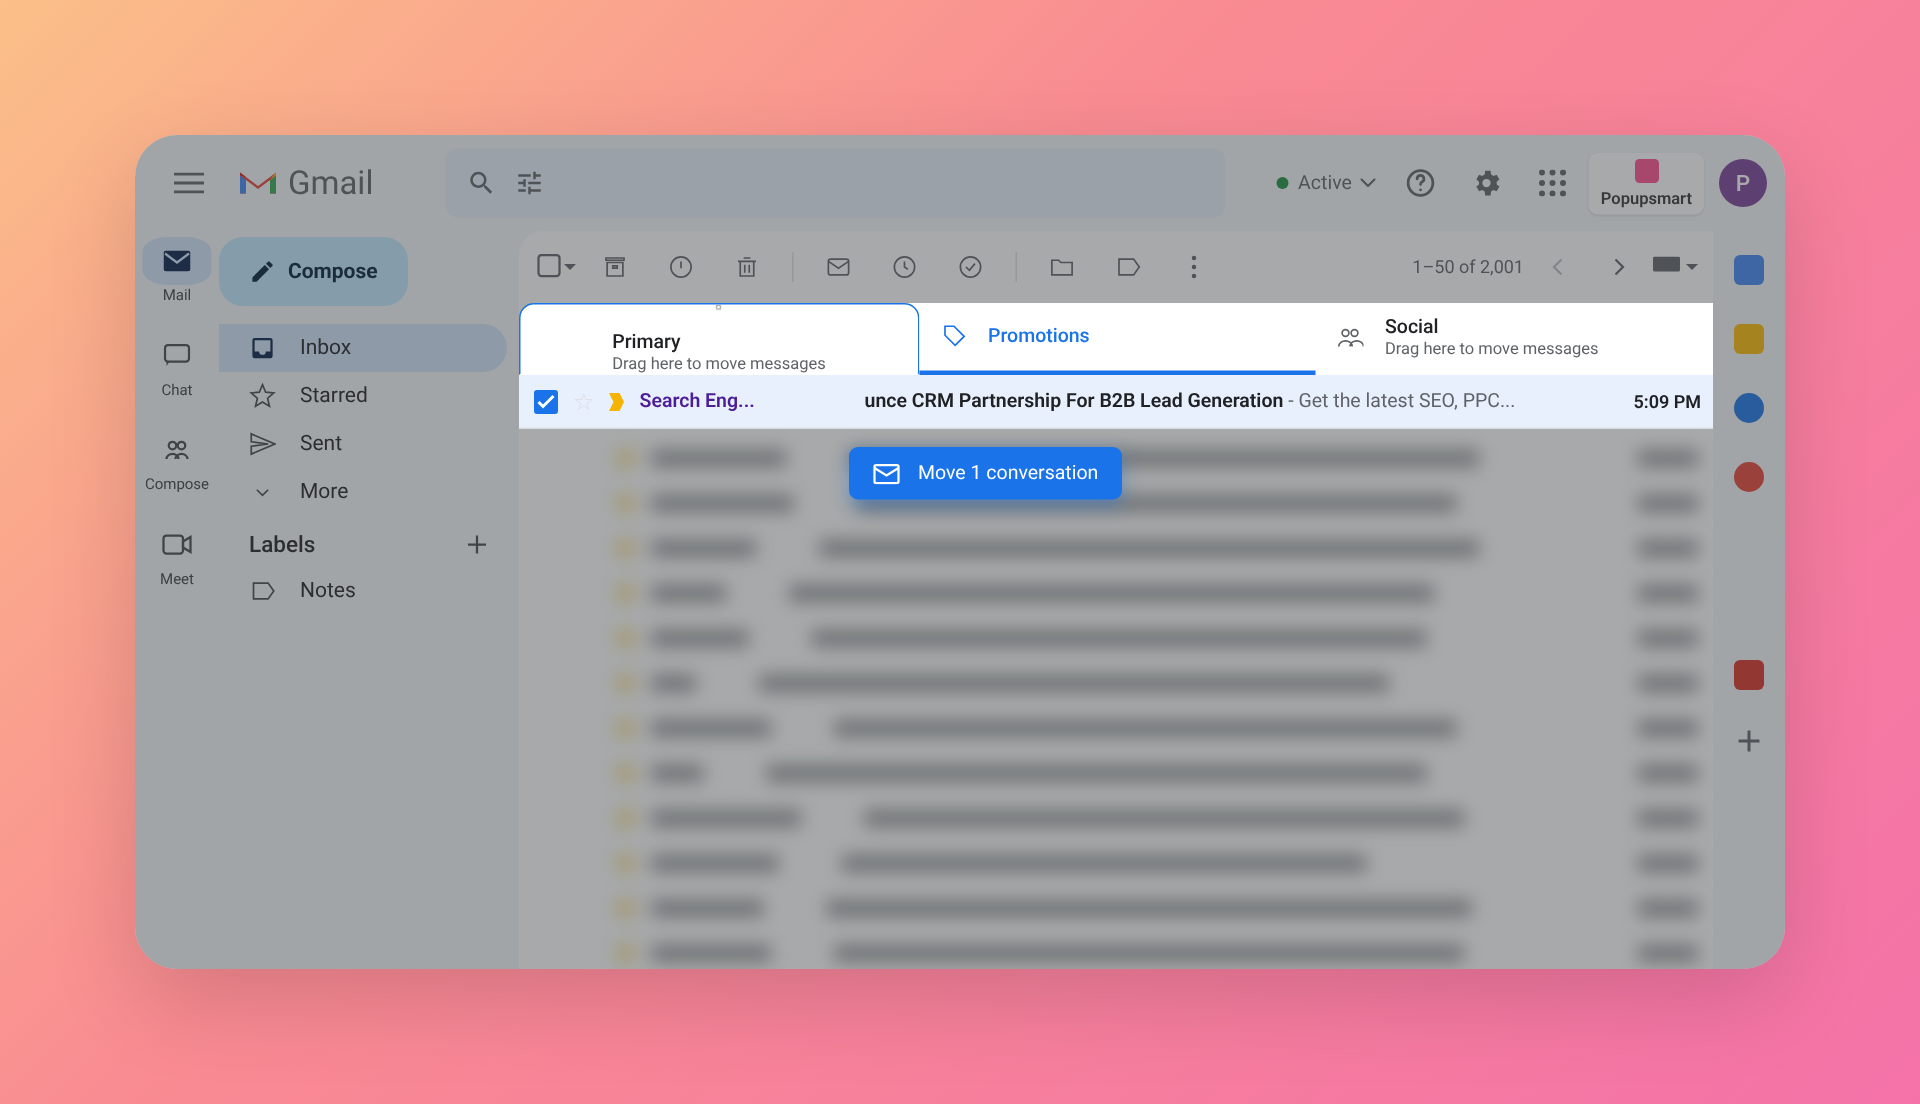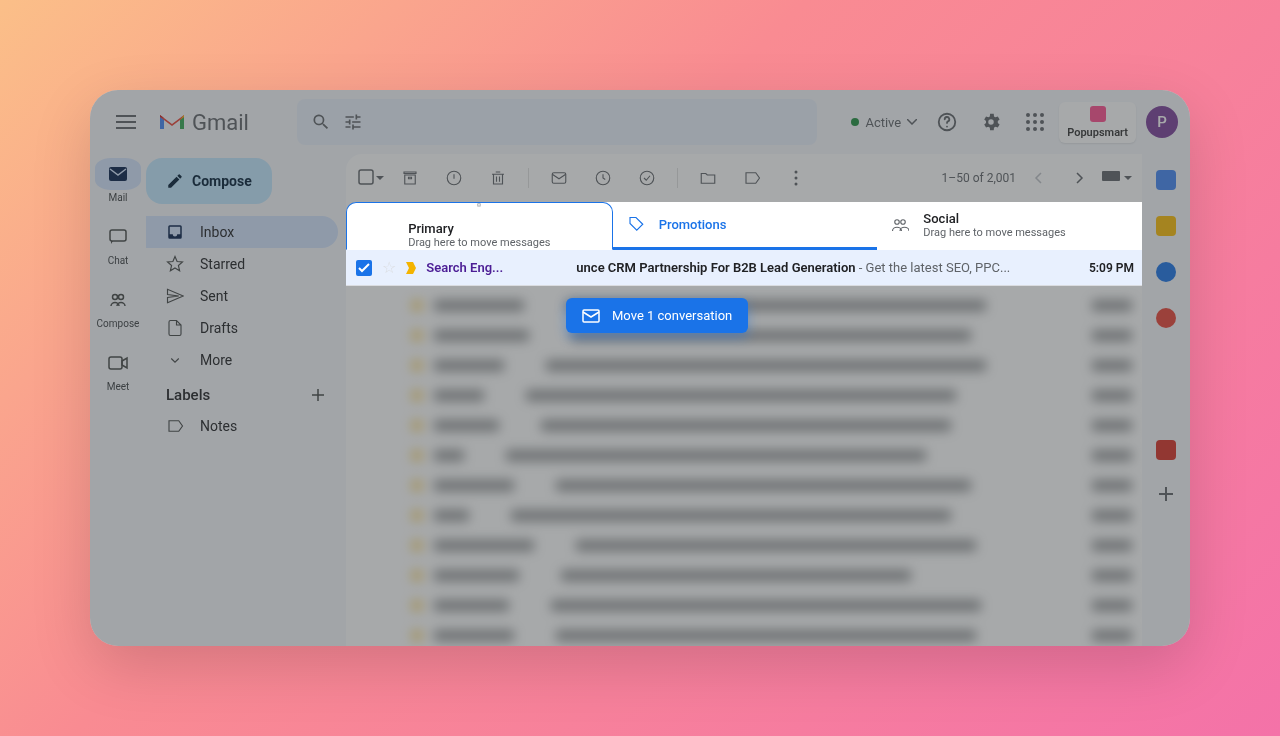--- a/index.html
+++ b/index.html
@@ -194,26 +194,20 @@
         <span>Starred</span>
       </div>
       <div class="nav-item">
         <svg width="18" height="18" viewBox="0 0 24 24">
             <path d="M2 21l21-9L2 3v7l15 2-15 2z" fill="none" stroke="#444746" stroke-width="1.5"></path>
           </svg>
         <span>Sent</span>
       </div>
       <div class="nav-item">
         <svg width="18" height="18" viewBox="0 0 24 24">
-            <path d="M14 2H6a2 2 0 0 0-2 2v16a2 2 0 0 0 2 2h12a2 2 0 0 0 2-2V8zM14 2v6h6" fill="none" stroke="#444746" stroke-width="1.5"></path>
-          </svg>
-        <span>Drafts</span>
-      </div>
-      <div class="nav-item">
-        <svg width="18" height="18" viewBox="0 0 24 24">
             <path d="M7 10l5 5 5-5" stroke="#444746" stroke-width="1.5" fill="none"></path>
           </svg>
         <span>More</span>
       </div>
       <div class="labels-header">
         <span>Labels</span>
         <svg width="16" height="16" viewBox="0 0 16 16">
             <path d="M8 2v12M2 8h12" stroke="#444746" stroke-width="1.5"></path>
           </svg>
       </div>

